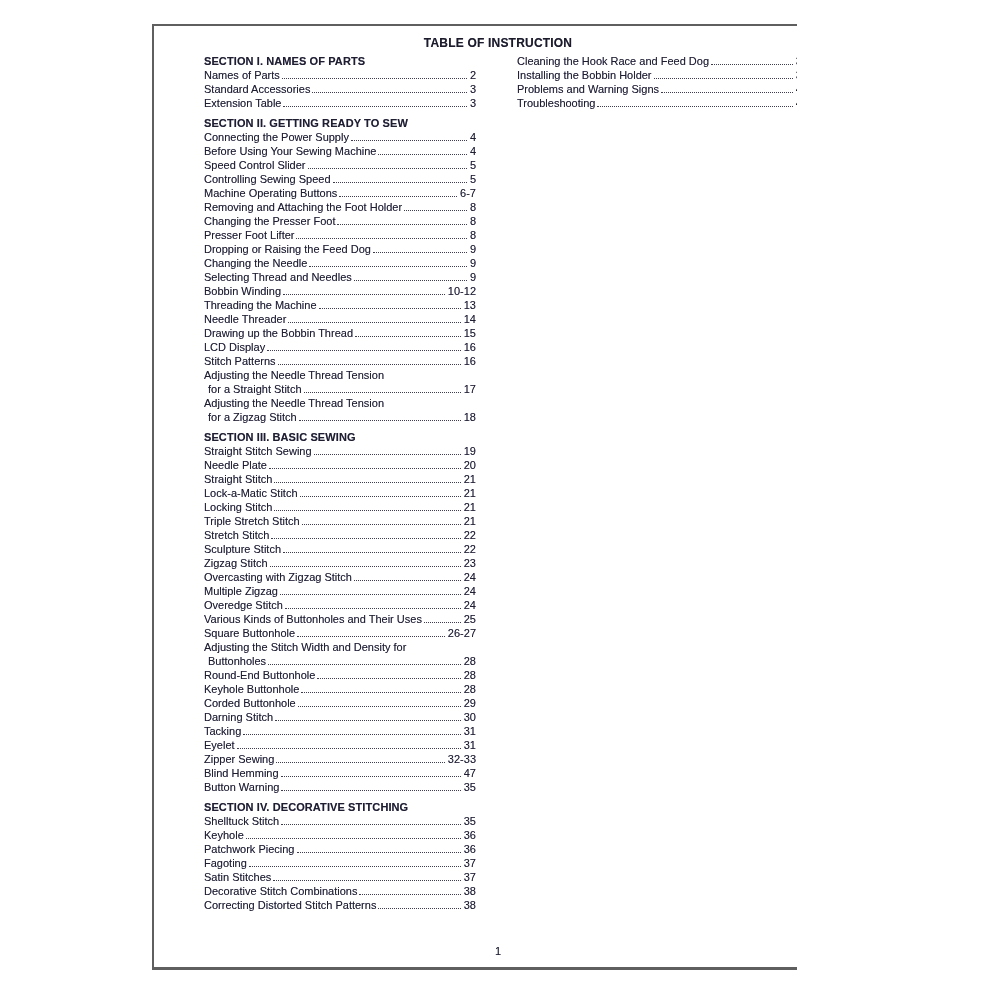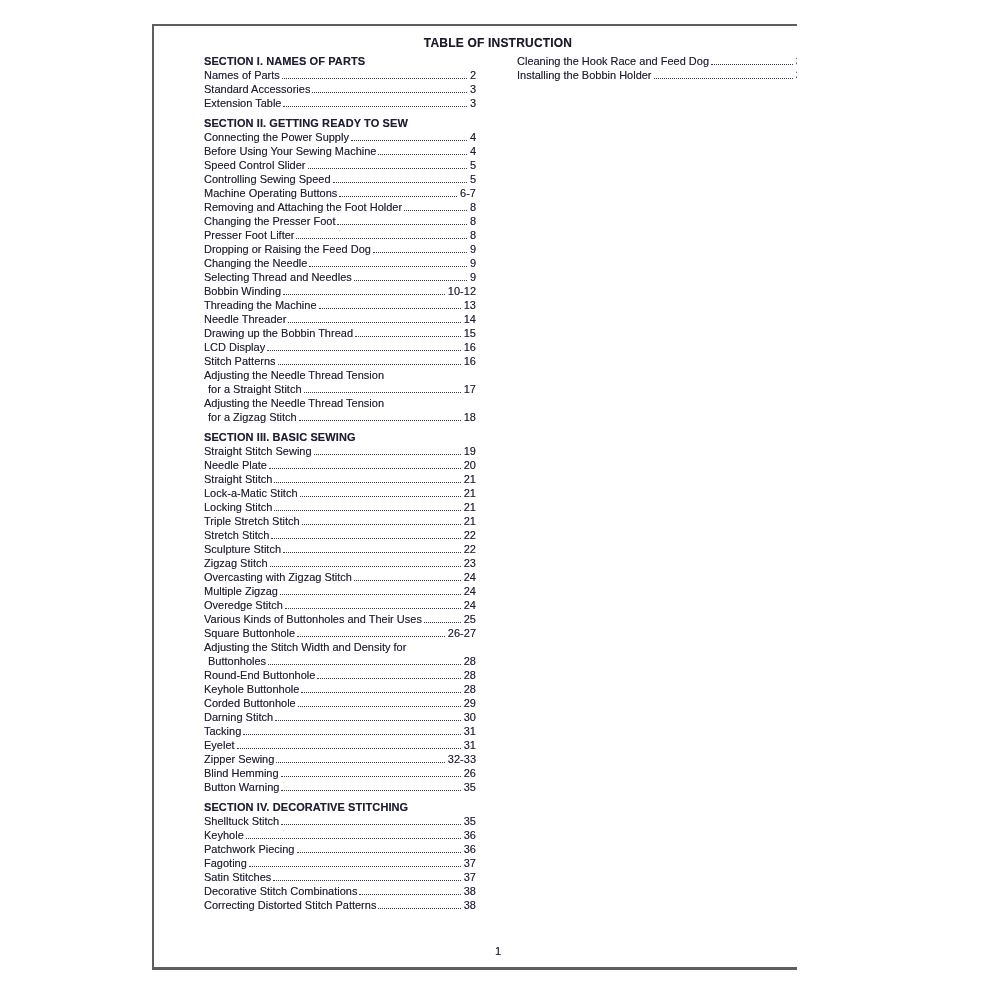--- a/index.html
+++ b/index.html
@@ -323,21 +323,21 @@
             <span class="num">31</span>
           </div>
           <div class="row">
             <span class="label">Zipper Sewing</span>
             <span class="leader"></span>
             <span class="num">32-33</span>
           </div>
           <div class="row">
             <span class="label">Blind Hemming</span>
             <span class="leader"></span>
-            <span class="num">26</span>
+            <span class="num">47</span>
           </div>
           <div class="row">
             <span class="label">Button Warning</span>
             <span class="leader"></span>
             <span class="num">35</span>
           </div>
         </div>
         <div class="section">
           <div class="heading">SECTION IV. DECORATIVE STITCHING</div>
           <div class="row">
@@ -382,19 +382,29 @@
         <div class="section">
           <div class="row">
             <span class="label">Cleaning the Hook Race and Feed Dog</span>
             <span class="leader"></span>
             <span class="num">39</span>
           </div>
           <div class="row">
             <span class="label">Installing the Bobbin Holder</span>
             <span class="leader"></span>
             <span class="num">39</span>
+          </div>
+          <div class="row">
+            <span class="label">Problems and Warning Signs</span>
+            <span class="leader"></span>
+            <span class="num">40</span>
+          </div>
+          <div class="row">
+            <span class="label">Troubleshooting</span>
+            <span class="leader"></span>
+            <span class="num">41</span>
           </div>
         </div>
       </div>
 
     <div class="page-num">1</div>
   </div>
 </div>
 
 </body></html>

